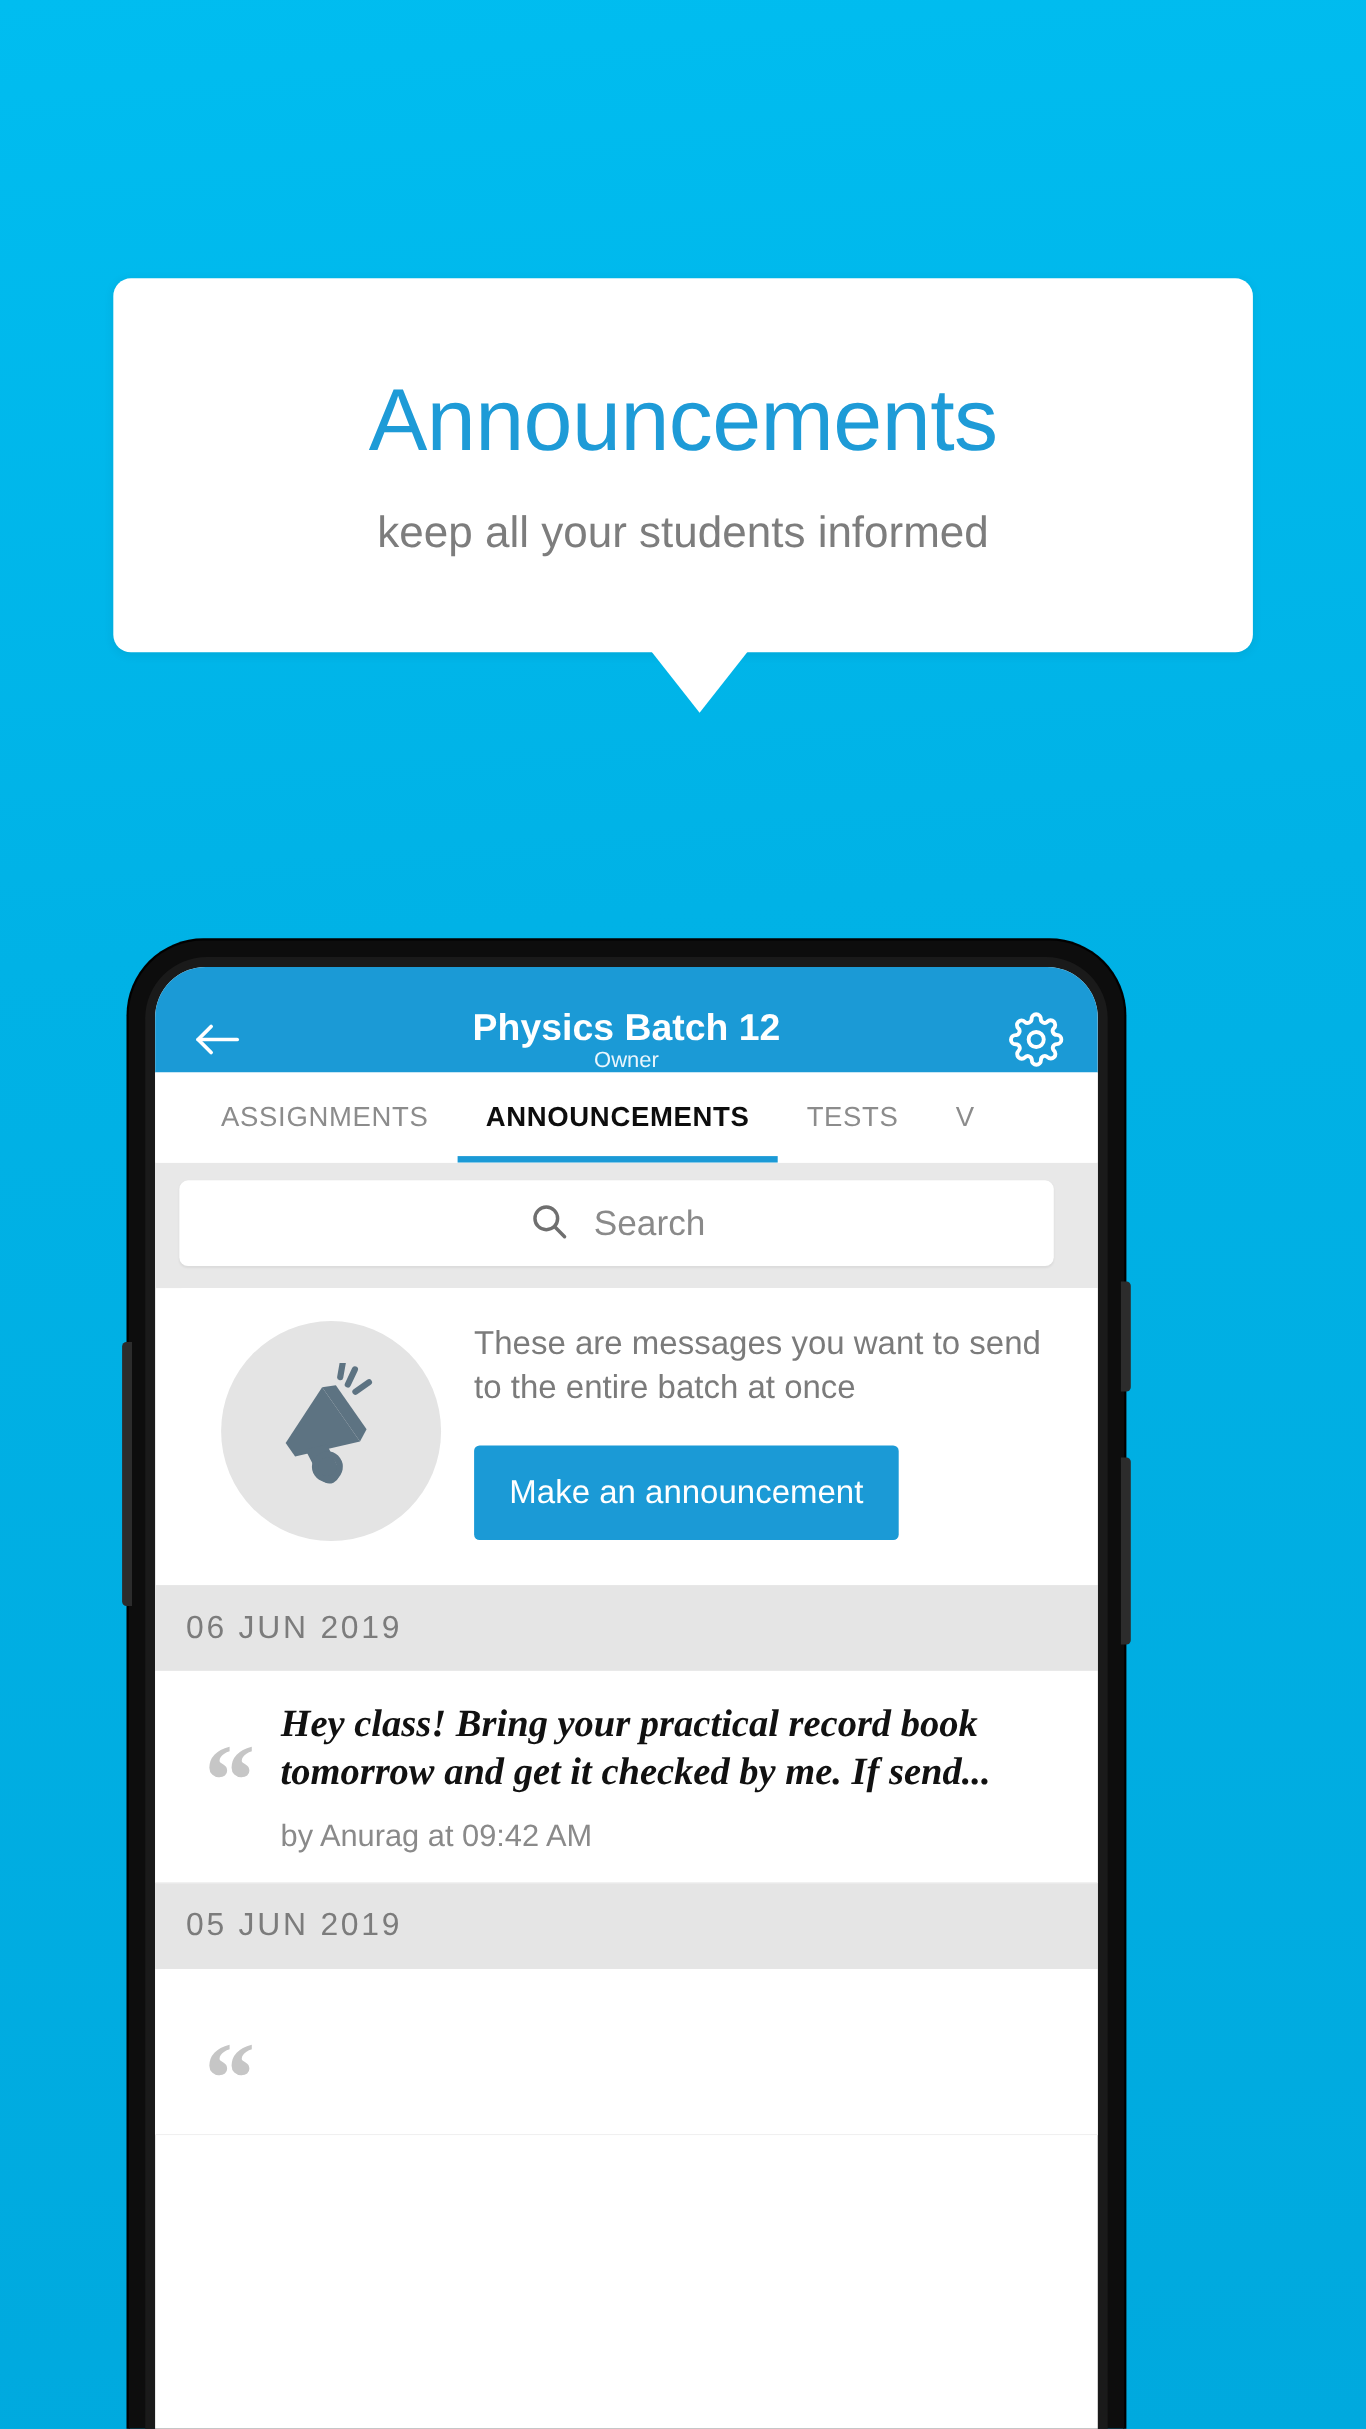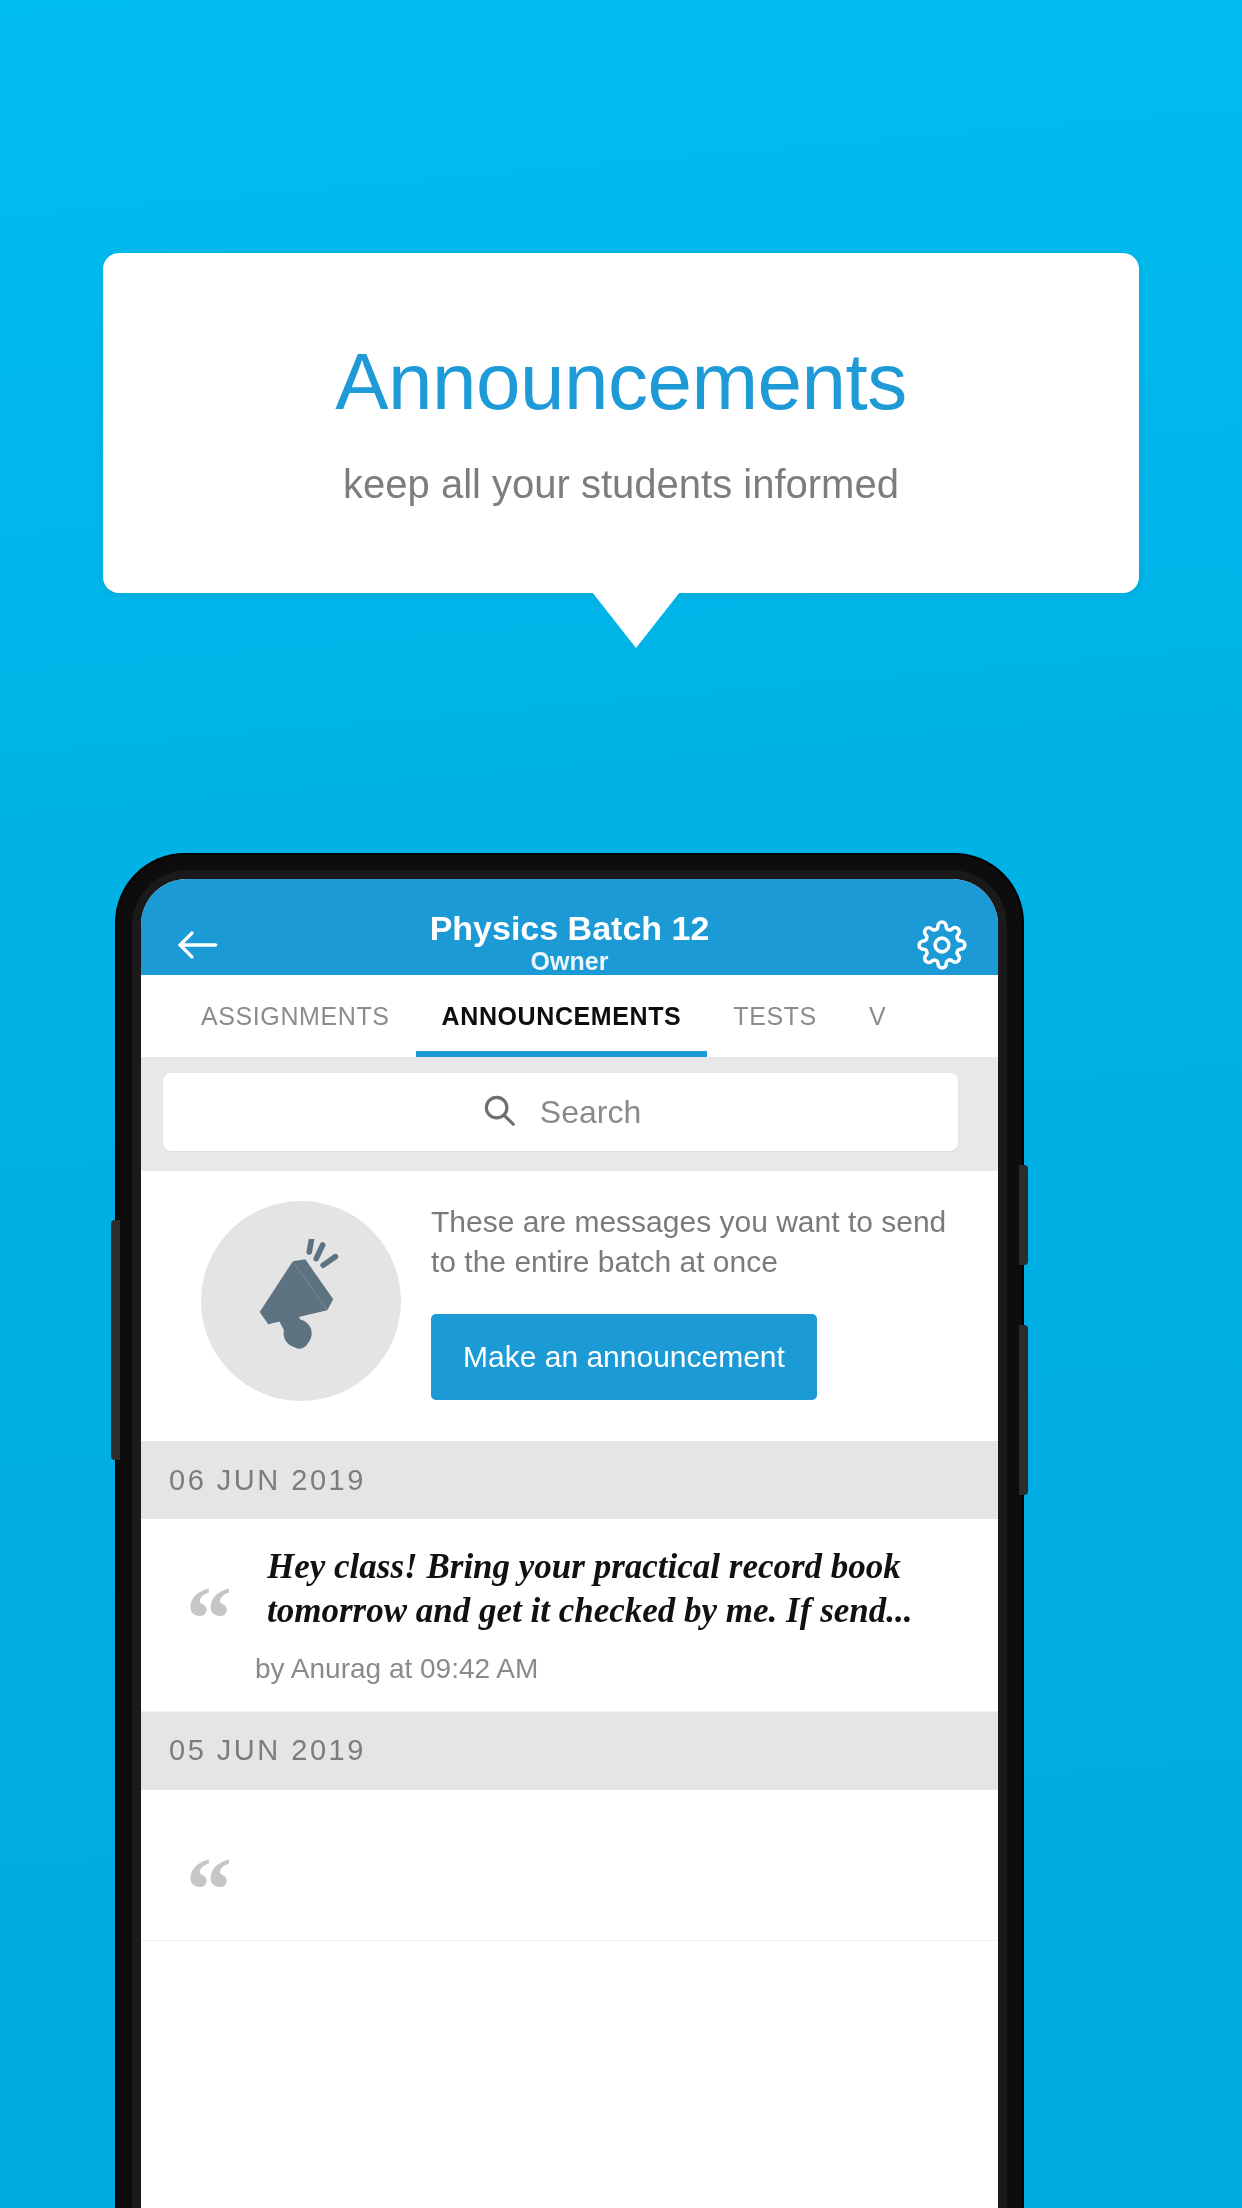--- a/index.html
+++ b/index.html
@@ -213,22 +213,22 @@
     line-height: 1.12;
   }
   .appbar-title {
     color: #fff;
     font-size: 34px;
     font-weight: 700;
     display: block;
   }
   .appbar-sub {
     color: #eaf6fd;
-    font-size: 25px;
-    font-weight: 700;
+    font-size: 20px;
+    font-weight: 400;
     display: block;
   }
   .icon-btn {
     width: 56px;
     height: 56px;
     display: flex;
     align-items: center;
     justify-content: center;
     flex: 0 0 auto;
   }
@@ -367,21 +367,20 @@
   .ann-body { flex: 1; min-width: 0; }
   .ann-text {
     font-family: "Liberation Serif", serif;
     font-style: italic;
     font-size: 35px;
     line-height: 1.25;
     color: #111;
     font-weight: 700;
     white-space: nowrap;
     overflow: hidden;
-    margin-left: 12px;
   }
   .ann-meta {
     margin-top: 20px;
     font-size: 28px;
     color: #8a8a8a;
   }
 </style>
 </head>
 <body>
 

